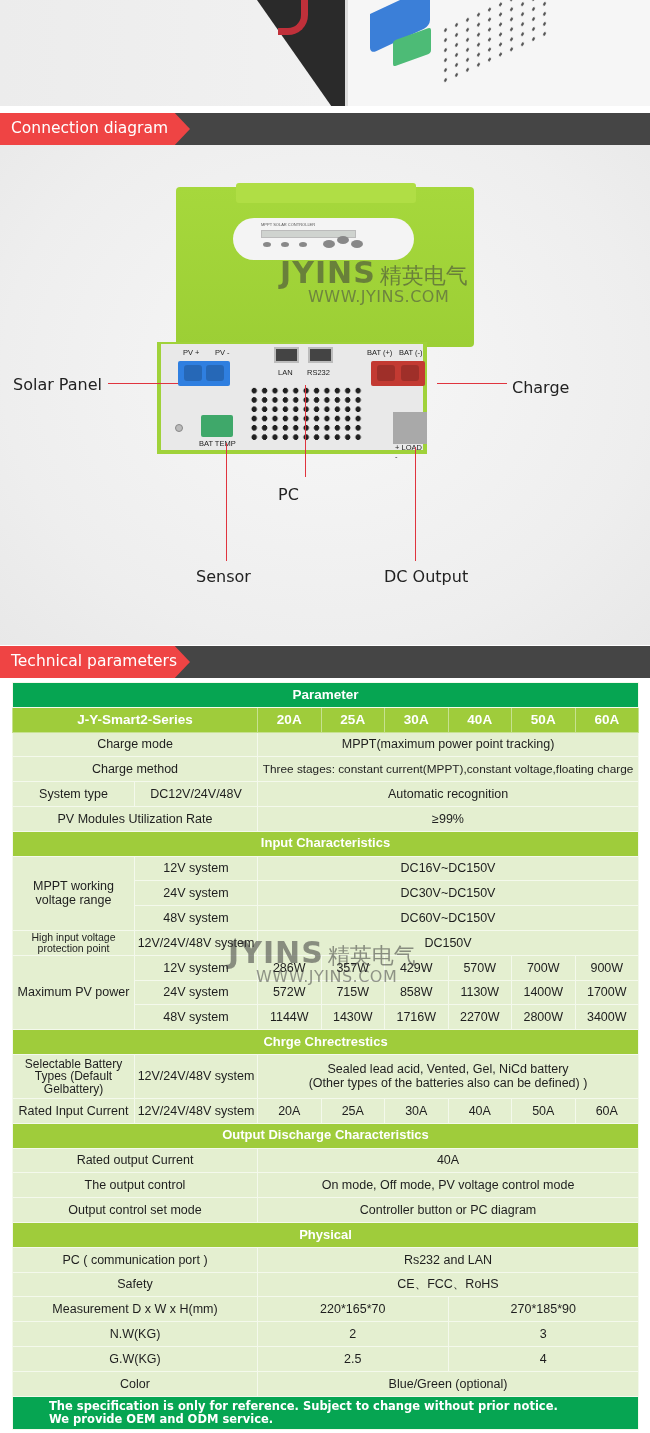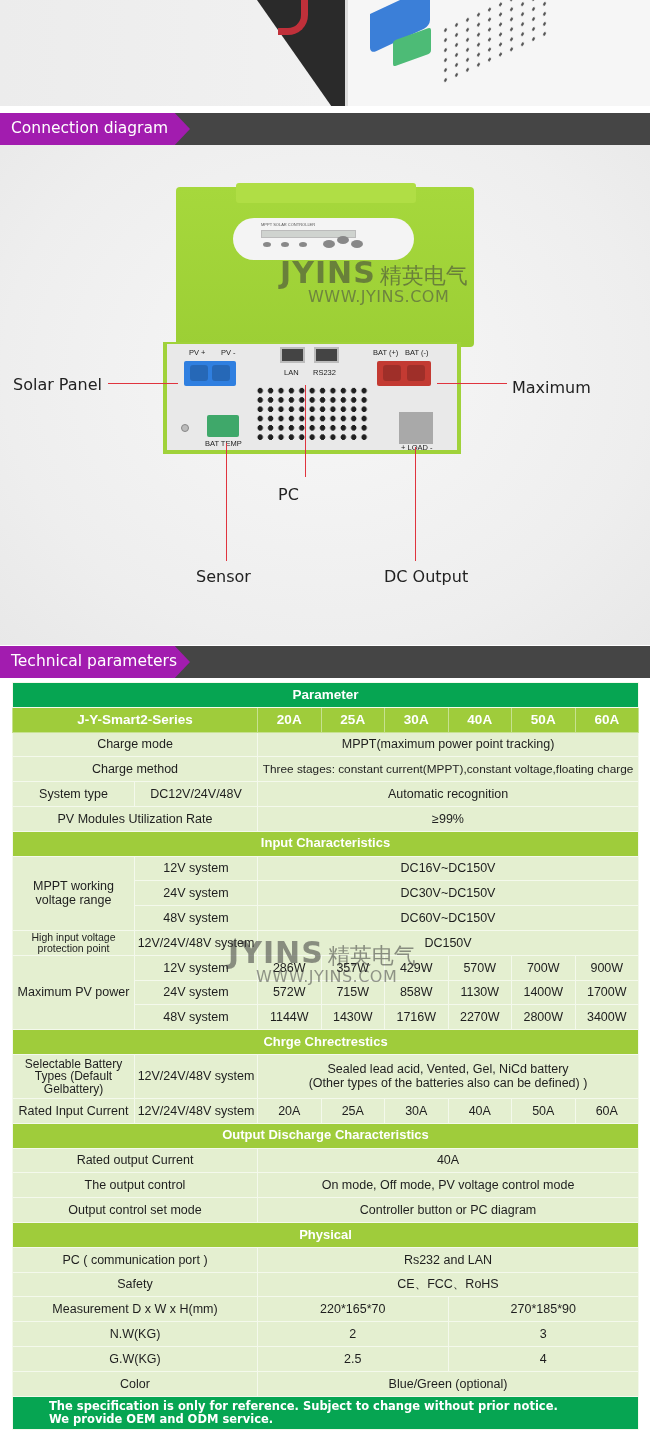--- a/index.html
+++ b/index.html
@@ -9,32 +9,32 @@
   .top-photo { position: absolute; left: 0; top: 0; width: 650px; height: 106px; background: linear-gradient(90deg, #ececec 0%, #f1f1f1 50%, #ededed 100%); overflow: hidden; }
   .tp-case-dark { position: absolute; left: 250px; top: -10px; width: 100px; height: 120px; background: #2a2a2a; transform: skewX(35deg); transform-origin: top left; }
   .tp-cable { position: absolute; left: 278px; top: -5px; width: 30px; height: 40px; border-right: 7px solid #c0303a; border-bottom: 7px solid #c0303a; border-radius: 0 0 20px 0; }
   .tp-plate { position: absolute; left: 345px; top: 0; width: 320px; height: 106px; background: #f6f6f6; border-left: 3px solid #dcdcdc; }
   .tp-blue { position: absolute; left: 370px; top: 0; width: 60px; height: 40px; background: #3b7fd8; border-radius: 0 0 6px 6px; transform: skewY(-25deg); }
   .tp-green { position: absolute; left: 393px; top: 34px; width: 38px; height: 26px; background: #4dbb76; border-radius: 3px; transform: skewY(-20deg); }
   .tp-holes { position: absolute; left: 440px; top: 2px; width: 110px; height: 60px; background-image: radial-gradient(circle, #555 1.4px, transparent 1.8px); background-size: 11px 10px; transform: skewY(-25deg); }
 
   
   .banner { position: absolute; left: 0; width: 650px; height: 32px; background: #454545; }
-  .banner .tag { position: absolute; left: 0; top: 0; height: 32px; width: 190px; background: #a21caf; clip-path: polygon(0 0, 92% 0, 100% 50%, 92% 100%, 0 100%); }
+  .banner .tag { position: absolute; left: 0; top: 0; height: 32px; width: 190px; background: #ef4444; clip-path: polygon(0 0, 92% 0, 100% 50%, 92% 100%, 0 100%); }
   .banner .tag span { position: absolute; left: 11px; top: 6px; color: #ffffff; font-family: "DejaVu Sans", sans-serif; font-size: 15.5px; }
 
   
   .diagram { position: absolute; left: 0; top: 145px; width: 650px; height: 500px; background: radial-gradient(ellipse at 50% 45%, #f7f7f7 0%, #eeeeee 70%, #e8e8e8 100%); }
   .dev-top { position: absolute; left: 176px; top: 42px; width: 298px; height: 160px; background: linear-gradient(180deg, #a6d83c 0%, #9ccf35 100%); border-radius: 4px; }
   .dev-lid { position: absolute; left: 60px; top: -4px; width: 180px; height: 20px; background: #b0de45; border-radius: 3px; }
   .dev-panel { position: absolute; left: 57px; top: 31px; width: 181px; height: 42px; background: #f4f4f4; border-radius: 22px; }
   .dev-panel .lcd { position: absolute; left: 28px; top: 12px; width: 95px; height: 8px; background: #cfd3cf; border: 1px solid #bbb; }
   .dev-panel .lbl { position: absolute; left: 28px; top: 4px; font-size: 4px; color: #555; }
   .dev-panel .btn { position: absolute; width: 8px; height: 5px; border-radius: 50%; background: #888; top: 24px; }
-  .dev-face { position: absolute; left: 163px; top: 197px; width: 298px; height: 112px; background: #e9e9e9; border: 4px solid #a0d23a; border-top: 2px solid #a0d23a; }
+  .dev-face { position: absolute; left: 157px; top: 197px; width: 270px; height: 112px; background: #e9e9e9; border: 4px solid #a0d23a; border-top: 2px solid #a0d23a; }
   .face-label { position: absolute; font-size: 7.5px; color: #222; }
   .pv-conn { position: absolute; left: 17px; top: 17px; width: 52px; height: 25px; background: #2f7fe0; border-radius: 2px; }
   .pv-conn i, .bat-conn i { position: absolute; top: 4px; width: 18px; height: 16px; border-radius: 3px; background: rgba(0,0,0,0.18); }
   .bat-conn { position: absolute; left: 210px; top: 17px; width: 54px; height: 25px; background: #c33a32; border-radius: 2px; }
   .rj45 { position: absolute; top: 3px; width: 25px; height: 16px; background: #444; border: 2px solid #bcbcbc; }
   .holes { position: absolute; left: 88px; top: 42px; width: 116px; height: 56px; background-image: radial-gradient(circle, #1f1f1f 2.6px, transparent 3px); background-size: 10.4px 9.3px; }
   .temp-conn { position: absolute; left: 40px; top: 71px; width: 32px; height: 22px; background: #3fa86a; border-radius: 2px; }
   .load-conn { position: absolute; left: 232px; top: 68px; width: 34px; height: 32px; background: #a9a9a9; }
   .ground { position: absolute; left: 14px; top: 80px; width: 8px; height: 8px; border-radius: 50%; background: #bbb; border: 1px solid #888; }
   .watermark { position: absolute; left: 280px; top: 110px; }
@@ -122,21 +122,21 @@
     <div class="wm-url">WWW.JYINS.COM</div>
   </div>
 
   <div class="cd-line" style="left:108px;top:238px;width:70px;height:1px"></div>
   <div class="cd-line" style="left:437px;top:238px;width:70px;height:1px"></div>
   <div class="cd-line" style="left:305px;top:240px;width:1px;height:92px"></div>
   <div class="cd-line" style="left:226px;top:298px;width:1px;height:118px"></div>
   <div class="cd-line" style="left:415px;top:302px;width:1px;height:114px"></div>
 
   <span class="cd-label" style="left:13px;top:230px">Solar Panel</span>
-  <span class="cd-label" style="left:512px;top:233px">Maximum</span>
+  <span class="cd-label" style="left:512px;top:233px">Charge</span>
   <span class="cd-label" style="left:278px;top:340px">PC</span>
   <span class="cd-label" style="left:196px;top:422px">Sensor</span>
   <span class="cd-label" style="left:384px;top:422px">DC Output</span>
 </div>
 
 <div class="banner" style="top:646px;">
   <div class="tag">
     <span>Technical parameters</span>
   </div>
 </div>

